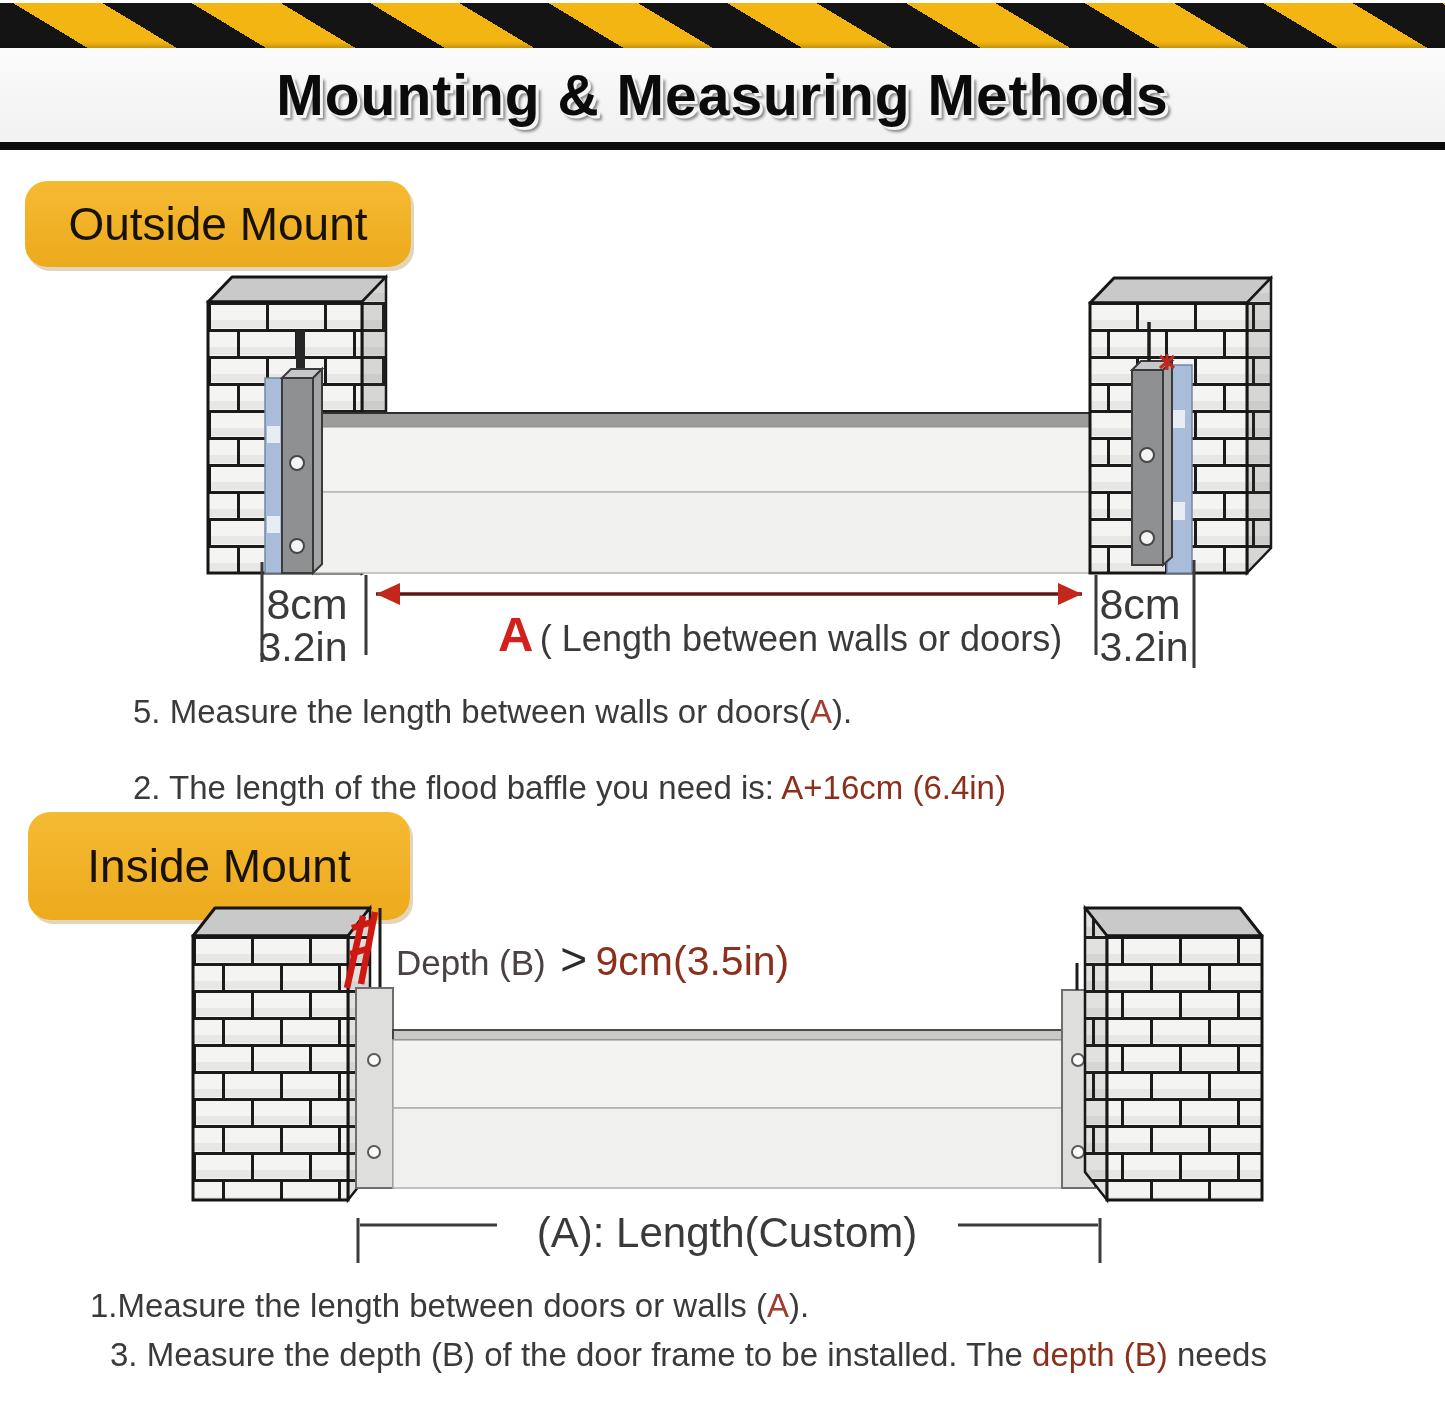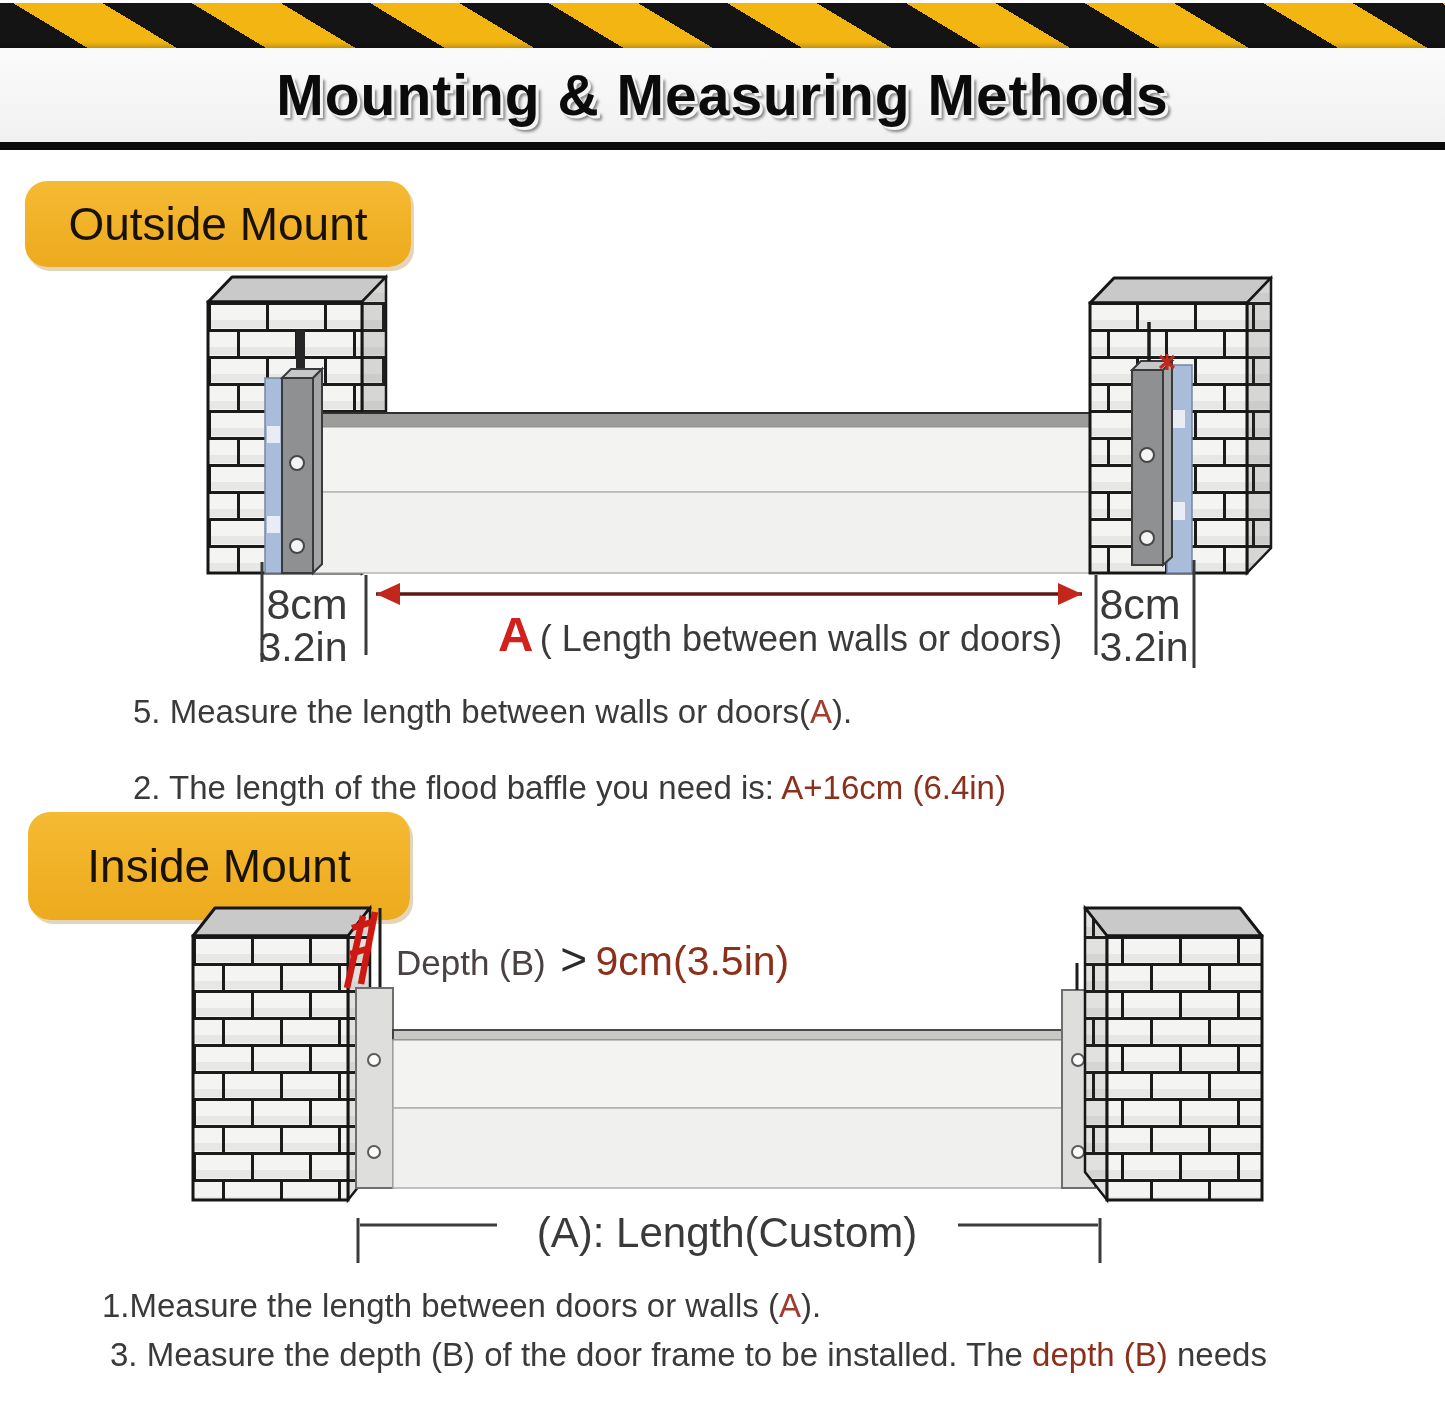--- a/index.html
+++ b/index.html
@@ -29,21 +29,21 @@
   #outside-svg{top:270px;height:400px;}
   #inside-svg{top:895px;height:445px;}
   svg text{font-family:"Liberation Sans",sans-serif;}
 
   
   .step{position:absolute;font-size:33px;white-space:nowrap;color:#3a3a3a;}
   .red-a{color:#a03c30;}
   .red-seg{color:#8c2f1b;}
   .o-step1{left:133px;top:693px;}
   .o-step2{left:133px;top:741px;margin-top:28px;}
-  .i-step1{left:102px;top:1287px;}
+  .i-step1{left:90px;top:1287px;}
   .i-step2{left:110px;top:1336px;}
   .i-step3{left:70px;top:1374px;}
 </style>
 </head>
 <body>
 
 <div class="page">
 
   <div class="hazard-stripes"></div>
   <div class="title-band">

